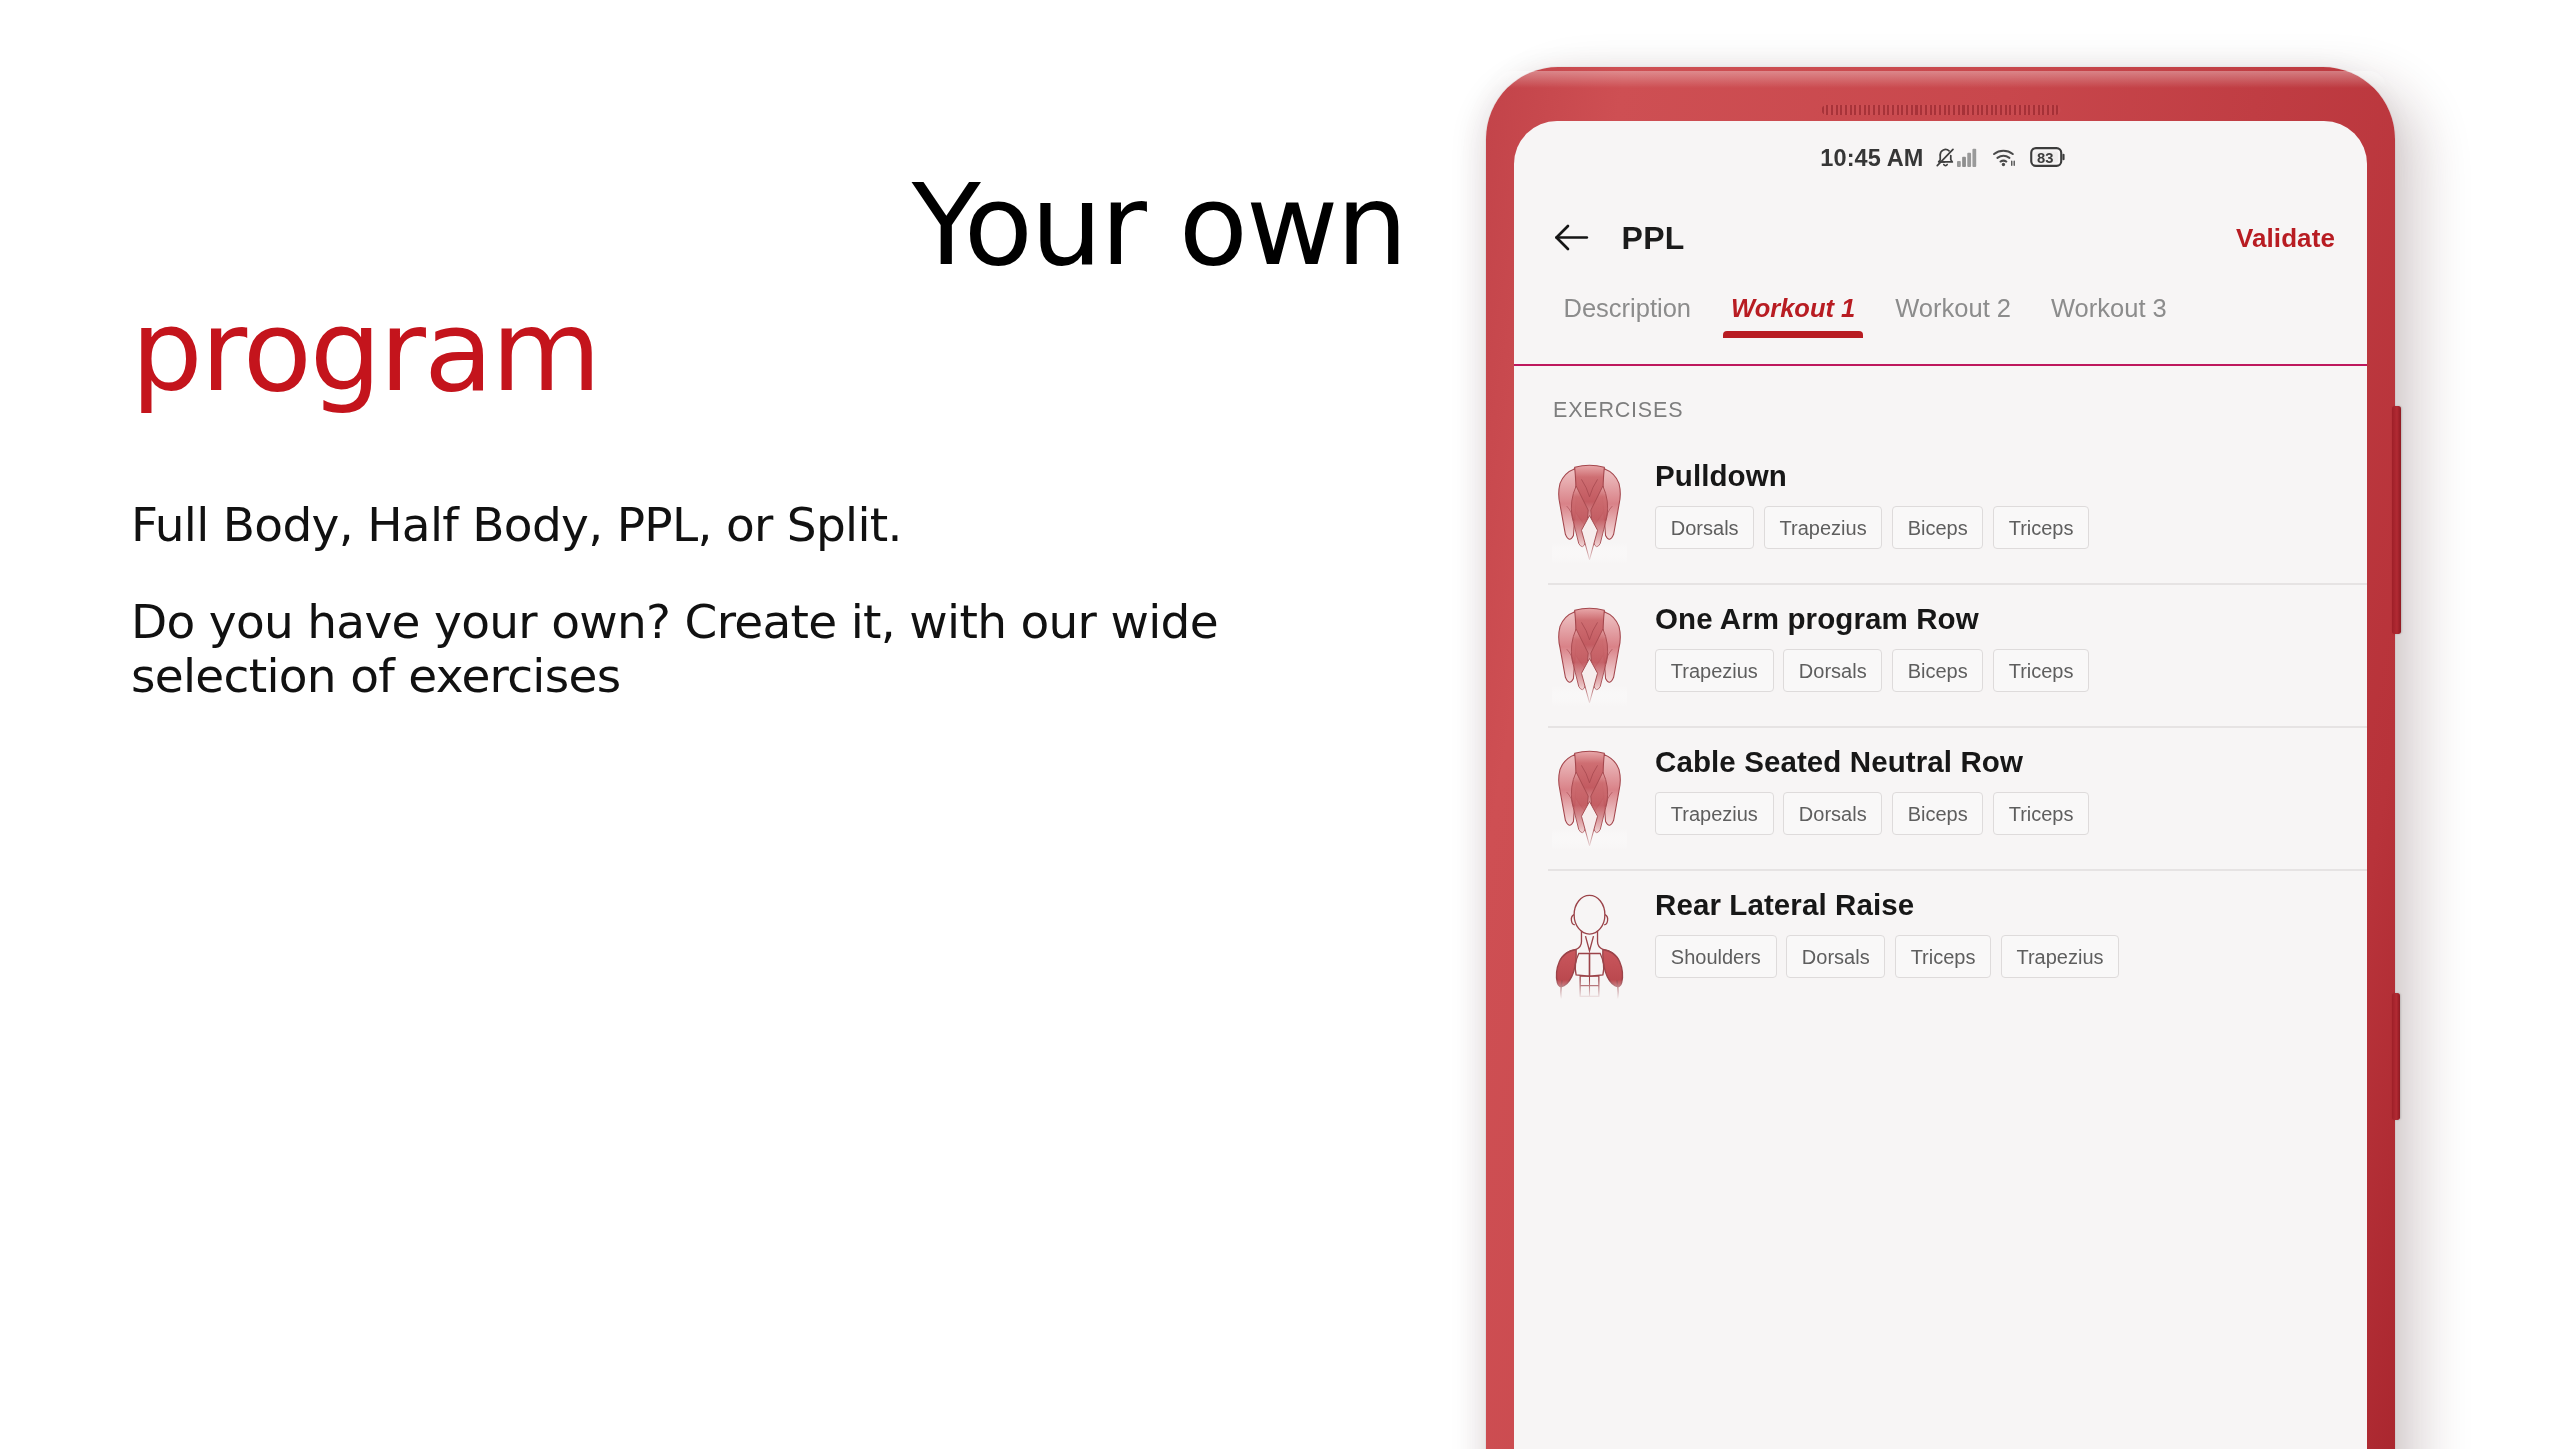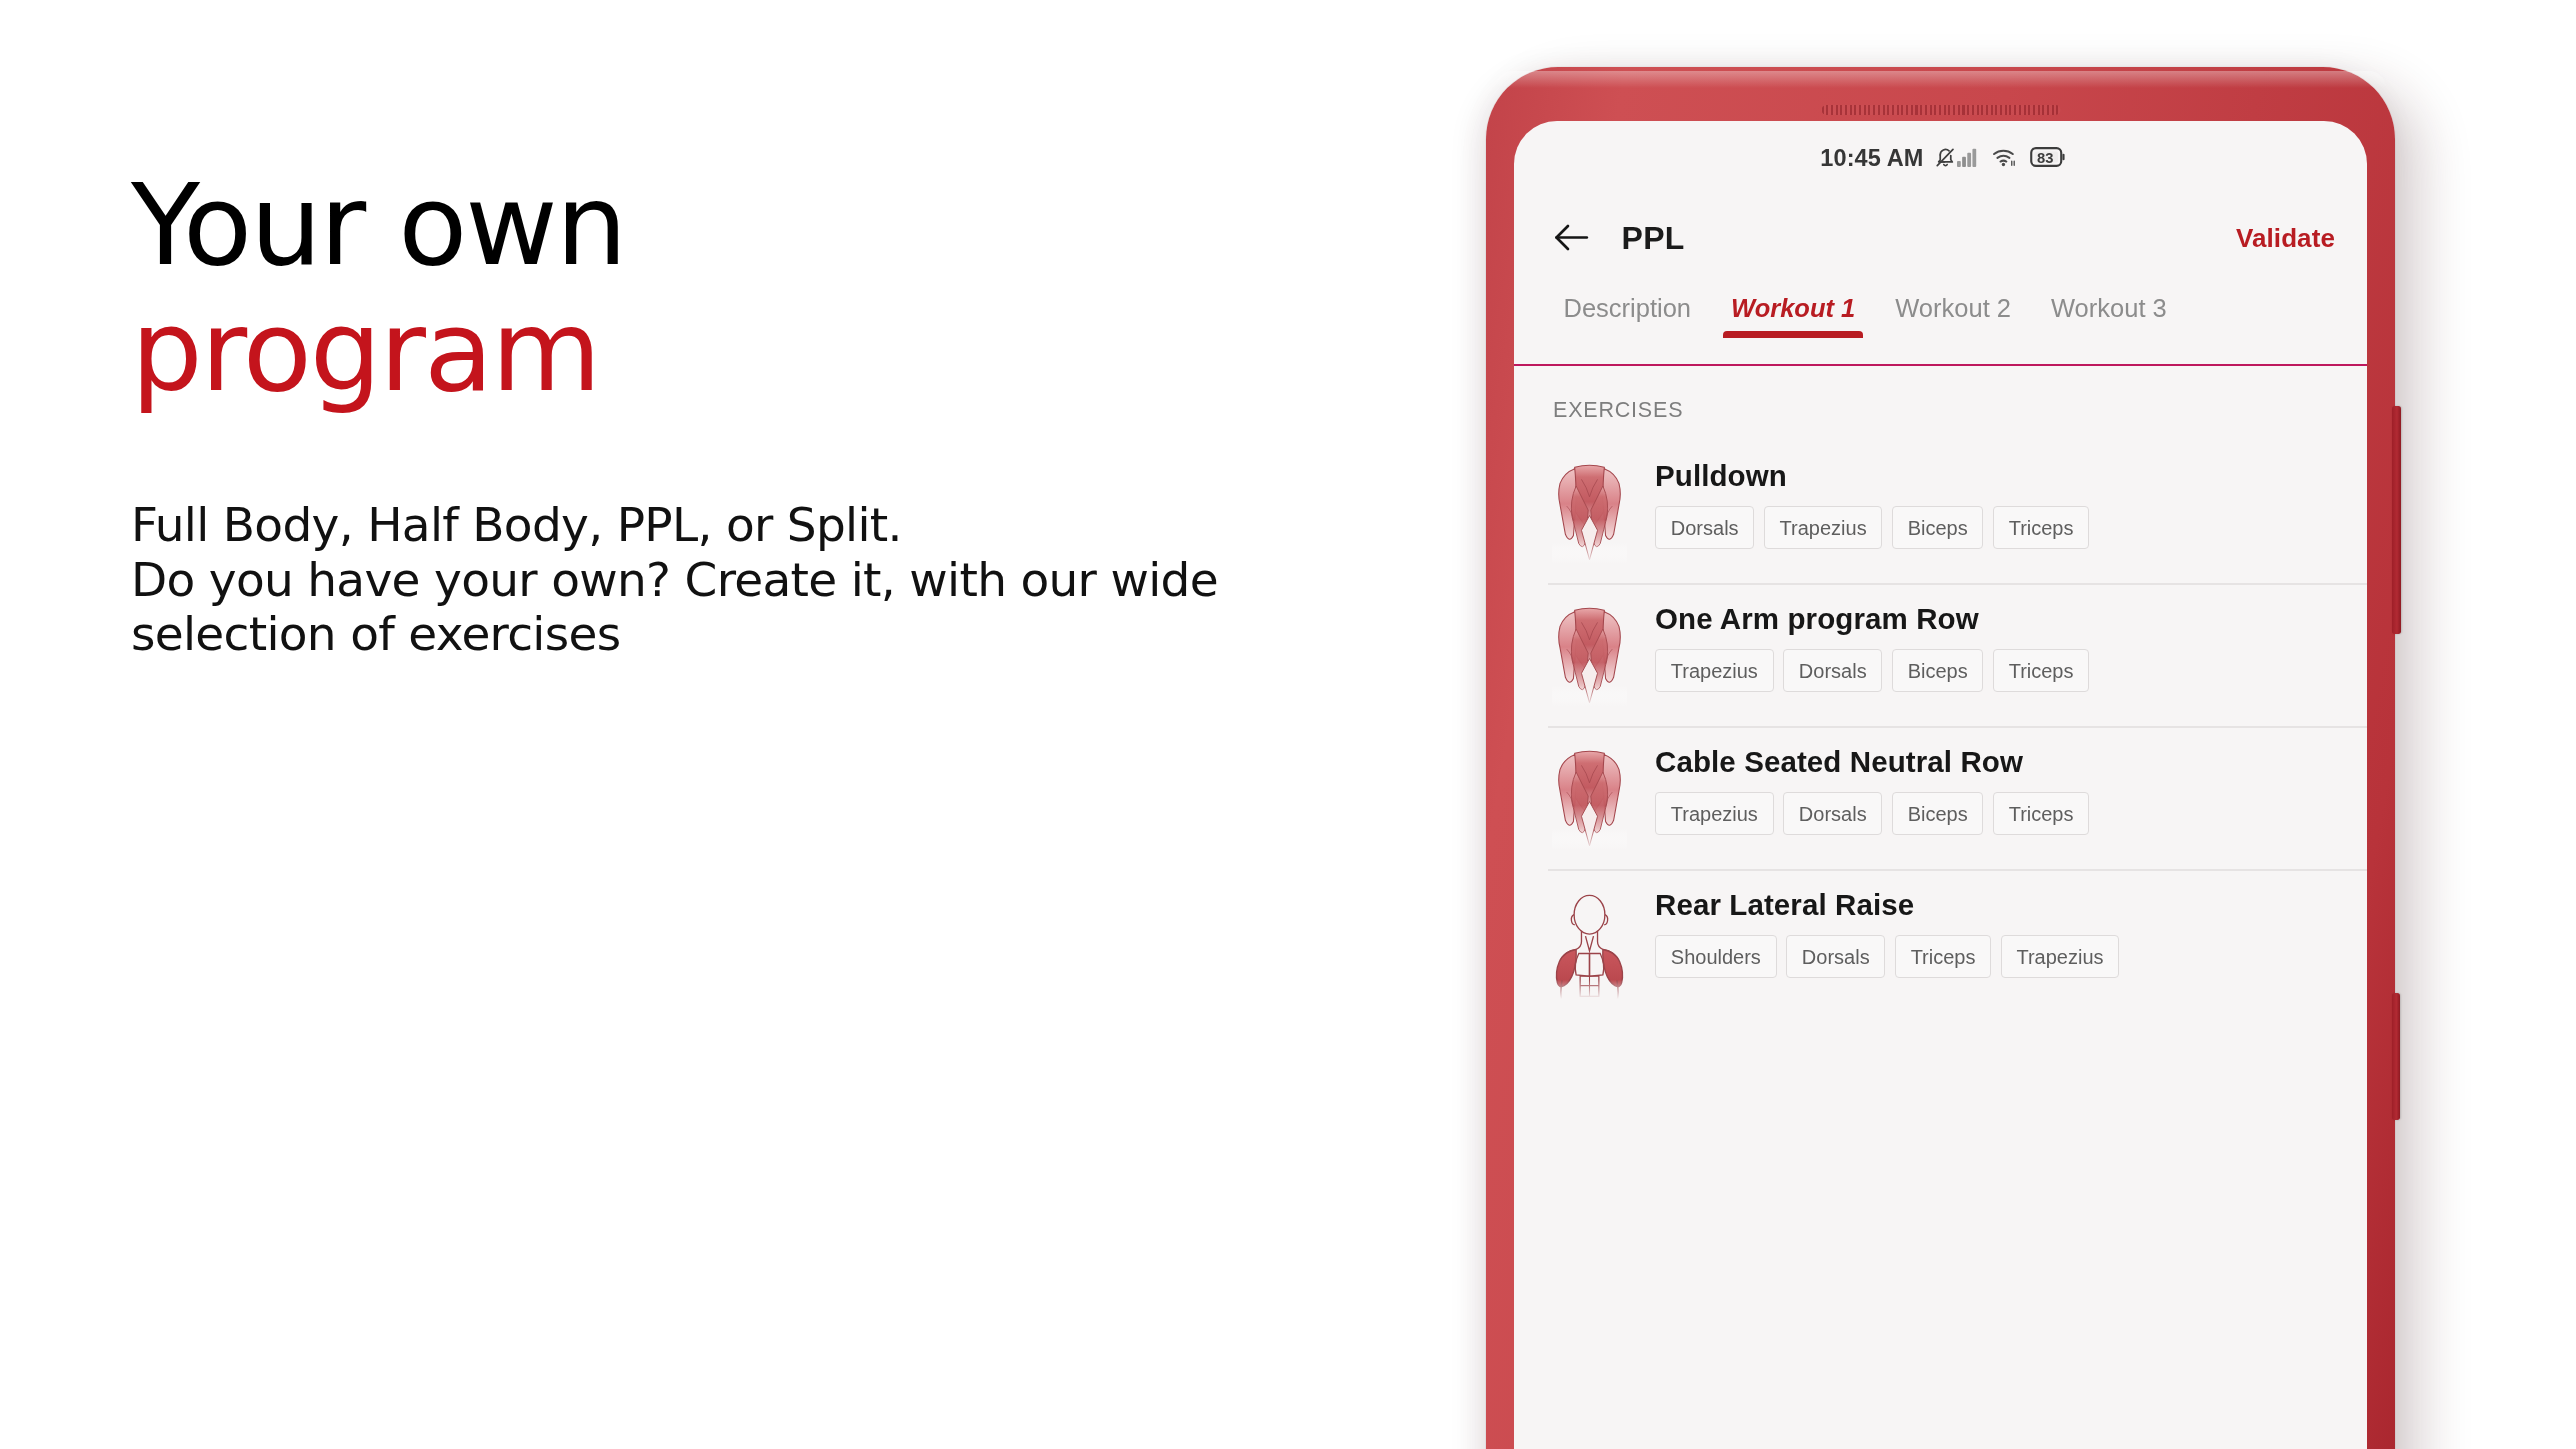--- a/index.html
+++ b/index.html
@@ -23,34 +23,34 @@
     width: 1275px;
   }
   .headline {
     font-family: "DejaVu Sans", sans-serif;
     font-size: 113px;
     line-height: 1.02;
     font-weight: 400;
     letter-spacing: -2px;
     margin: 0;
   }
-  .headline .line1 { color: #000000; display: block; }
+  .headline .line1 { color: #000000; display: block; text-align: right; }
   .headline .line2 { color: #C4141C; display: block; margin-top: 10.7px; }
 
   .body-copy {
     margin-top: 89px;
     font-family: "DejaVu Sans", sans-serif;
     font-size: 47px;
     line-height: 1.16;
     color: #111111;
     font-weight: 400;
     letter-spacing: -0.7px;
   }
   .body-copy .para { display: block; }
-  .body-copy .para + .para { }
+  .body-copy .para + .para { margin-top: 42px; }
 
   
   #phone {
     position: absolute;
     left: 1486px;
     top: 67px;
     width: 909px;
     height: 1462px;
     border-radius: 72px 72px 0 0;
     background: linear-gradient(100deg, #C24349 0%, #CE4F53 12%, #C8474C 45%, #B8333A 88%, #A9262E 100%);

